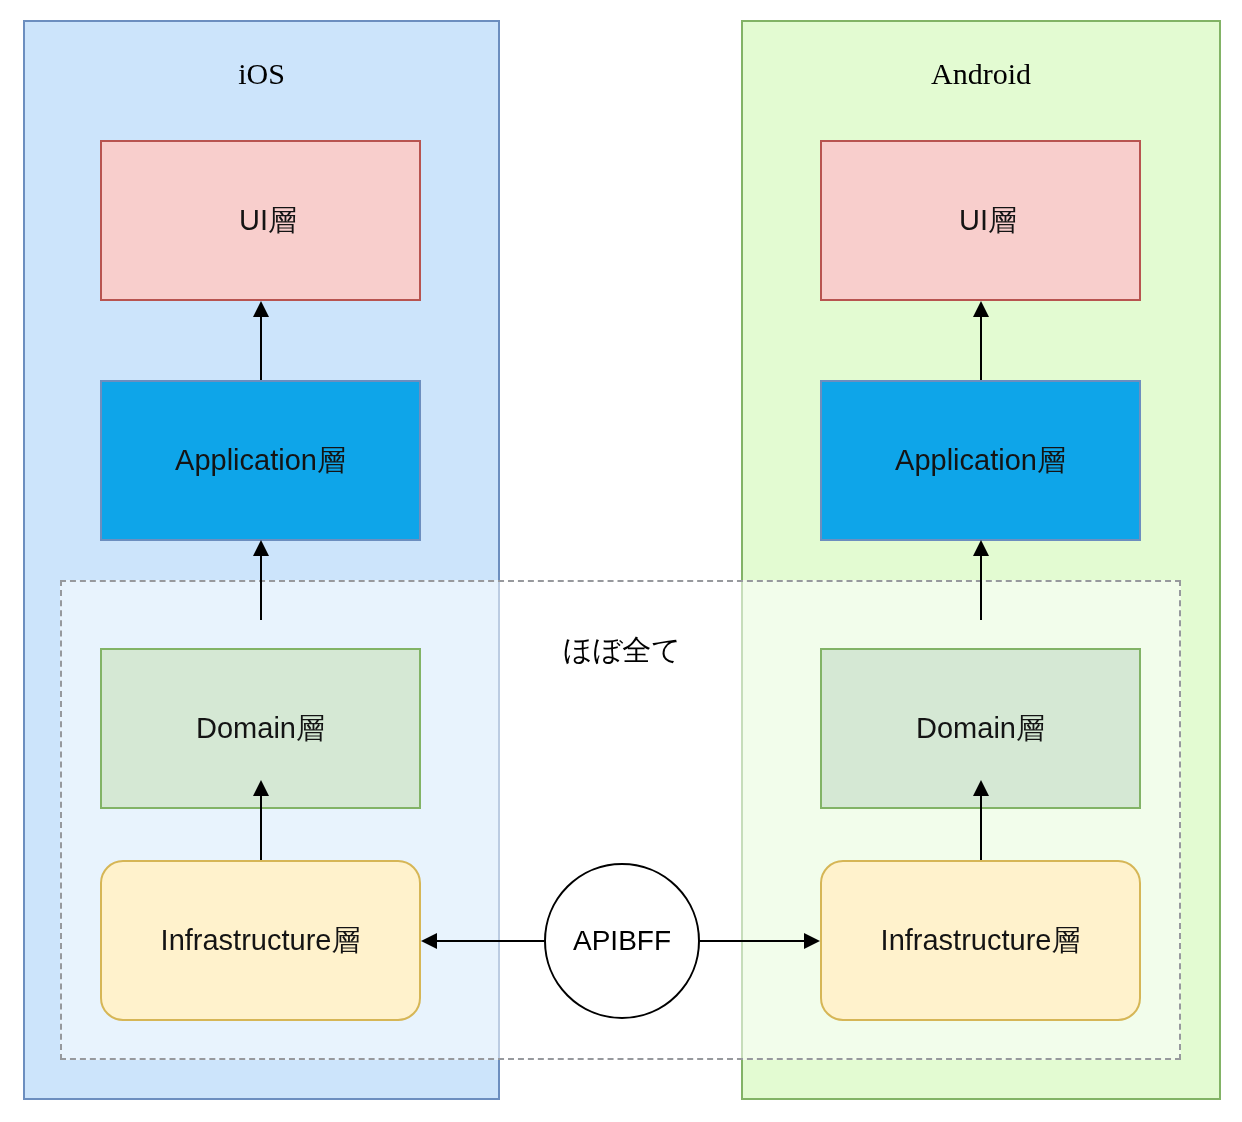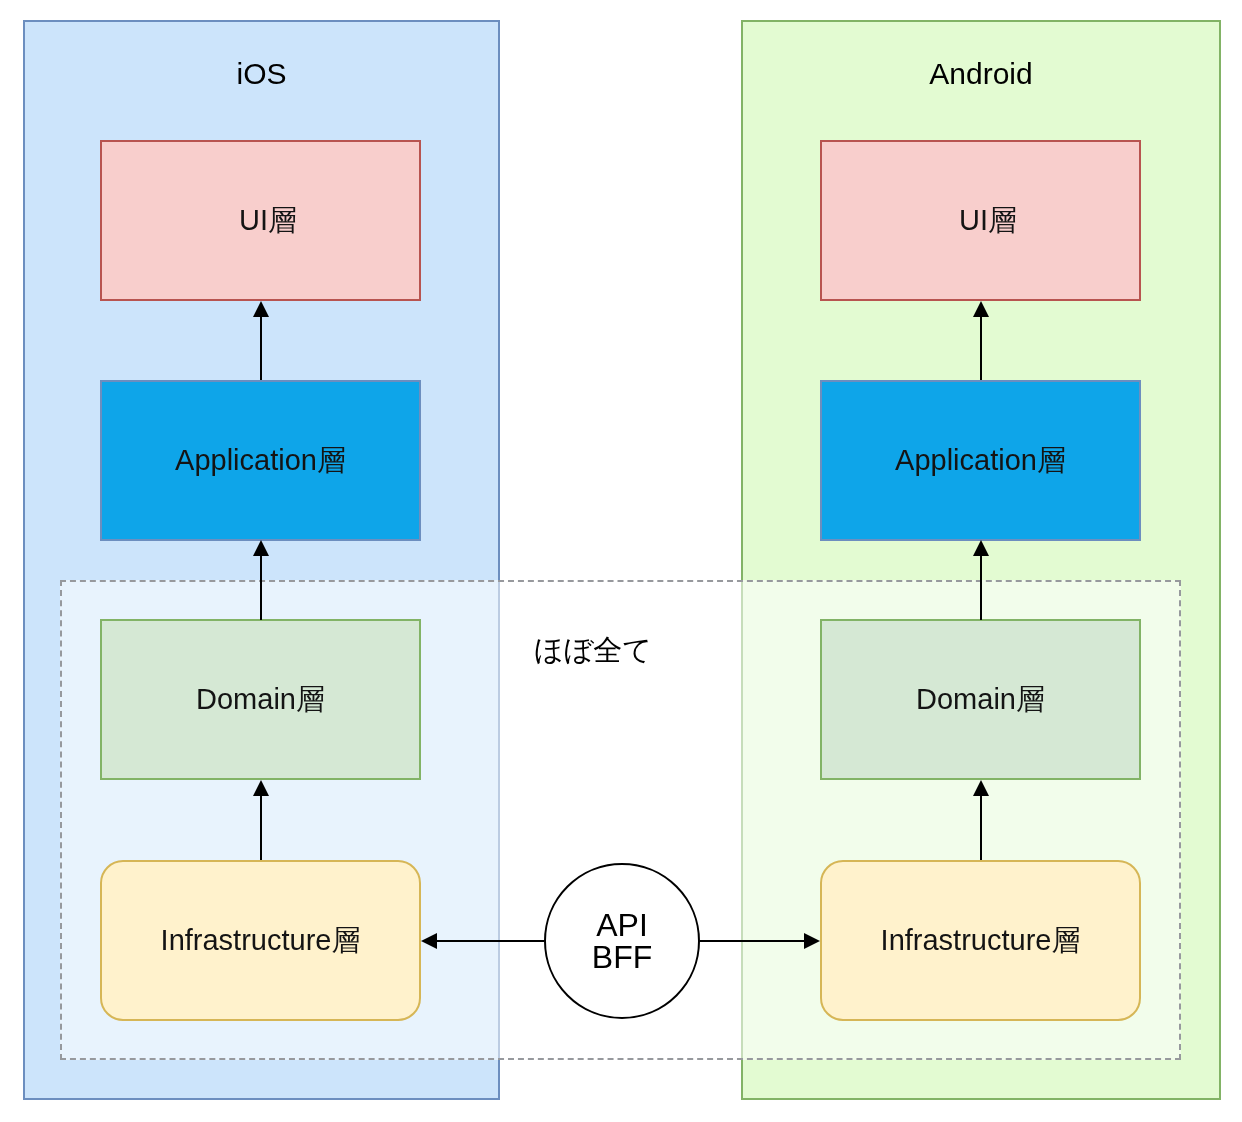--- a/index.html
+++ b/index.html
@@ -12,21 +12,21 @@
     overflow: hidden;
   }
   .stage { position: absolute; left: 0; top: 0; width: 1242px; height: 1122px; }
 
   
   .panel { position: absolute; top: 20px; height: 1080px; box-sizing: border-box; border: 2px solid; }
   .panel-ios { left: 23px; width: 477px; background: #cce4fb; border-color: #6c8ebf; }
   .panel-android { left: 741px; width: 480px; background: #e3fbd2; border-color: #82b366; }
   .panel-title {
     position: absolute; top: 33px; left: 0; width: 100%;
-    text-align: center; font-size: 30px; line-height: 38px; color: #000;
+    text-align: center; font-size: 30px; line-height: 38px; color: #000; font-family: Liberation Serif, serif;
   }
 
   
   .overlay {
     position: absolute; left: 60px; top: 580px; width: 1121px; height: 480px;
     box-sizing: border-box;
     background: rgba(255, 255, 255, 0.55);
     border: 2px dashed #97999d;
   }
 
@@ -34,21 +34,21 @@
   .box {
     position: absolute; width: 321px; height: 161px;
     box-sizing: border-box; border: 2px solid;
     display: flex; align-items: center; justify-content: center;
     font-size: 29px; color: #141414;
   }
   .col-ios { left: 100px; }
   .col-android { left: 820px; }
   .row-0 { top: 140px; }
   .row-1 { top: 380px; }
-  .row-2 { top: 619px; }
+  .row-2 { top: 648px; }
   .row-3 { top: 860px; }
   .box-ui     { background: #f8cecc; border-color: #b85450; padding-left: 15px; }
   .box-app    { background: #0ea5e9; border-color: #6c8ebf; }
   .box-domain { background: #d5e8d4; border-color: #82b366; }
   .box-infra  { background: #fff2cc; border-color: #d6b656; border-radius: 23px; }
 
   
   .varrow { position: absolute; width: 18px; display: flex; flex-direction: column; align-items: center; }
   .varrow .head {
     width: 0; height: 0;
@@ -76,27 +76,27 @@
     border-left: 16px solid #000;
   }
   .ha-left  { left: 421px; width: 123px; }
   .ha-right { left: 700px; width: 120px; }
 
   
   .hub {
     position: absolute; left: 544px; top: 863px; width: 156px; height: 156px;
     box-sizing: border-box; border: 2px solid #000; border-radius: 50%;
     background: #ffffff;
-    display: flex; flex-direction: column; align-items: center; justify-content: center;
-    font-size: 32px; line-height: 32px; color: #000;
+    display: flex; align-items: center; justify-content: center;
+    font-size: 28px; line-height: 32px; color: #000;
   }
 
   
   .note {
-    position: absolute; left: 472px; top: 631px; width: 242px;
+    position: absolute; left: 501px; top: 631px; width: 242px;
     text-align: center; font-size: 29px; line-height: 39px; color: #000;
   }
 </style>
 </head>
 <body>
 
 <div class="stage">
 
   <div class="panel panel-ios">
     <div class="panel-title">iOS</div>

